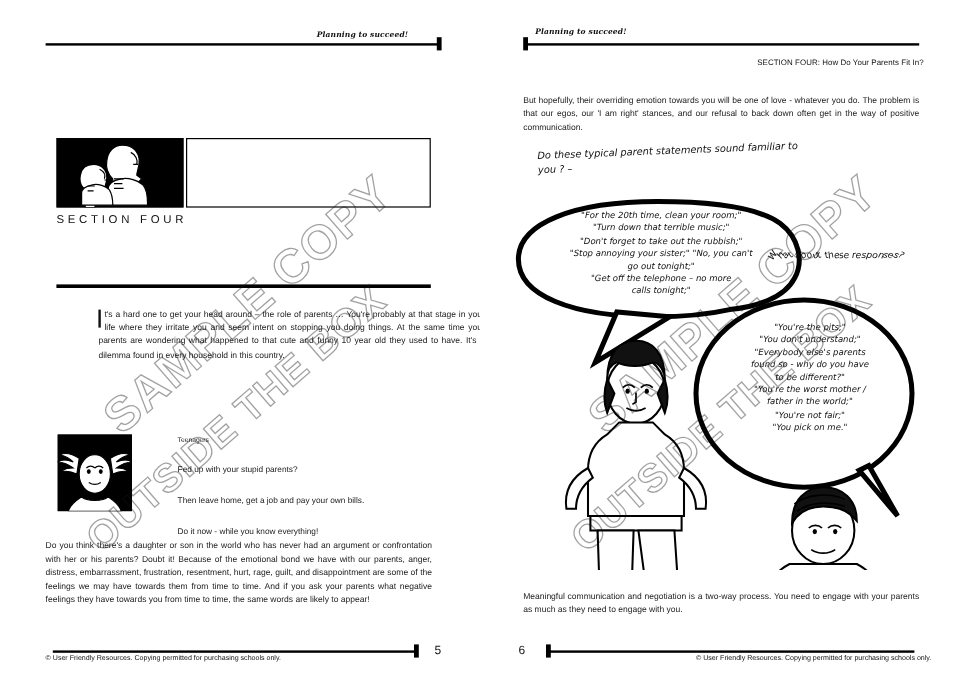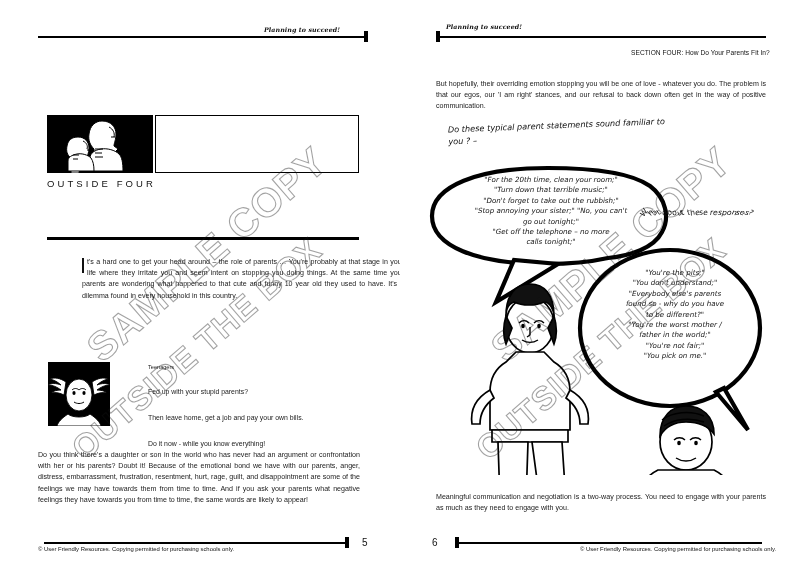--- a/index.html
+++ b/index.html
@@ -151,21 +151,21 @@
         <g stroke="#000" stroke-width="1" fill="none">
           <path d="M48 34 l8 0 M48 38 l7 0 M48 42 l8 0"></path>
           <path d="M26 40 l6 0 M26 44 l5 0"></path>
           <path d="M62 12 c4 2 6 6 5 10 M36 26 c4 2 5 5 4 8"></path>
           <path d="M64 22 l4 0 M40 35 l3 0"></path>
         </g>
       </svg>
     </div>
     <div class="sec-imgbox"></div>
 
-    <div class="sec-label">OUTSIDE  FOUR</div>
+    <div class="sec-label">SECTION  FOUR</div>
     <div class="sec-rule"></div>
 
     <div class="body-p" style="left:38px; top:257px; width:322px;margin-left:44px;">
       <span class="dropbar"></span><span>t's a hard one to get your head around – the role of parents … You're probably at that stage in your life where they irritate you and seem intent on stopping you doing things. At the same time your parents are wondering what happened to that cute and funny 10 year old they used to have. It's a dilemma found in every household in this country.</span>
     </div>
 
 
     <div class="joke-img">
       <svg viewBox="0 0 62 64" width="62" height="64">
         <rect width="62" height="64" fill="#000"></rect>
@@ -205,21 +205,21 @@
     <div class="ft-page" style="left:362px; top:537px;">5</div>
   </div>
 
   <div class="page page-right">
 
     <div class="rh-script" style="left:46px; top:23px;">Planning to succeed!</div>
     <div class="rh-cap" style="left:36px; top:31px; height:11px;"></div>
     <div class="rh-rule" style="left:38px; top:36px; width:328px;"></div>
     <div class="rh-sub" style="left:231px; top:49px;">SECTION FOUR: How Do Your Parents Fit In?</div>
 
-    <div class="body-p" style="left:36px; top:79px; width:330px;">But hopefully, their overriding emotion stopping you will be one of love - whatever you do. The problem is that our egos, our 'I am right' stances, and our refusal to back down often get in the way of positive communication.</div>
+    <div class="body-p" style="left:36px; top:79px; width:330px;">But hopefully, their overriding emotion towards you will be one of love - whatever you do. The problem is that our egos, our 'I am right' stances, and our refusal to back down often get in the way of positive communication.</div>
 
     <div class="illus">
 
       <div class="hand prompt">
         <span>Do these typical parent statements sound familiar to you ? –</span>
       </div>
 
       <svg viewBox="0 0 366 355" width="366" height="355" style="position:absolute; left:0; top:0;">
 
         <path d="M130 48 C60 48 14 66 14 96 C14 126 58 144 128 144

